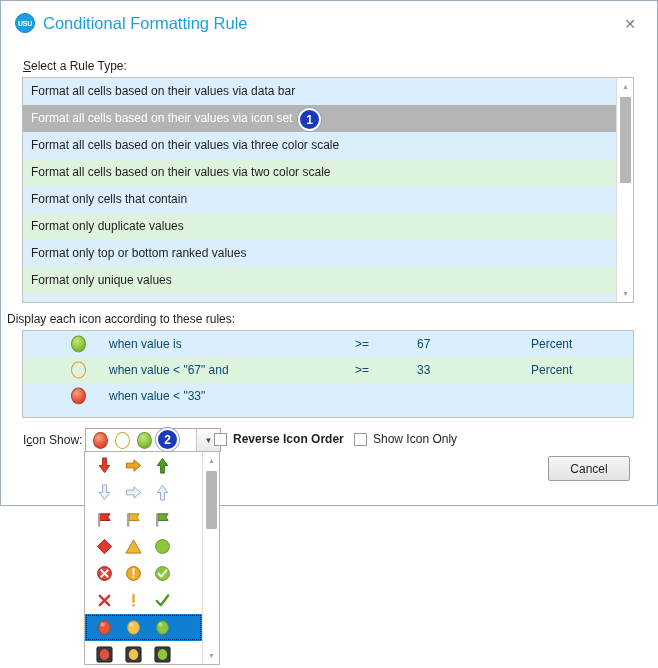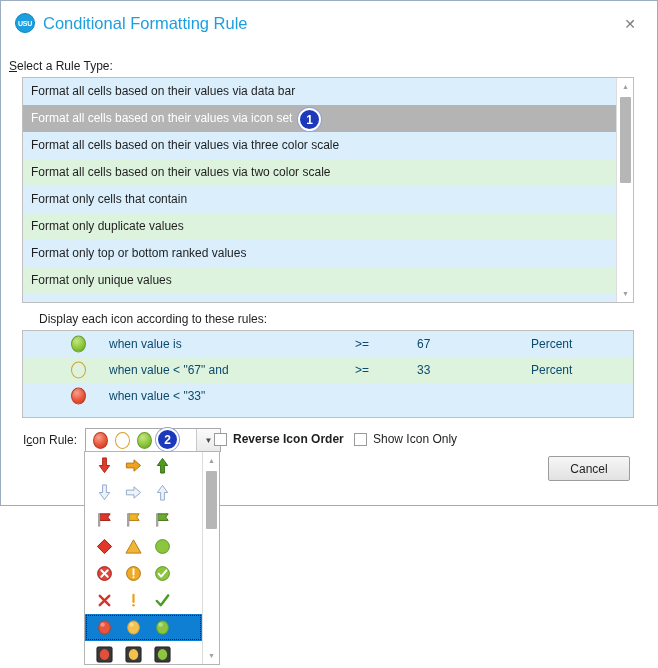--- a/index.html
+++ b/index.html
@@ -276,21 +276,21 @@
 <div id="root">
 
   <div class="dialog">
 
     <div class="titlebar">
       <div class="app-logo">USU</div>
       <div class="title-text">Conditional Formatting Rule</div>
     </div>
     <button class="close-btn">✕</button>
 
-    <div class="field-label" style="left:8px; top:58px;">
+    <div class="field-label" style="left:22px; top:58px;">
       <span class="mn">S</span><span>elect a Rule Type:</span>
     </div>
 
     <div class="rule-list">
       <div class="rl-inner" id="rule-rows">
           <div class="rl-row blue"><span>Format all cells based on their values via data bar</span></div>
           <div class="rl-row sel"><span>Format all cells based on their values via icon set</span></div>
           <div class="rl-row blue"><span>Format all cells based on their values via three color scale</span></div>
           <div class="rl-row green"><span>Format all cells based on their values via two color scale</span></div>
           <div class="rl-row blue"><span>Format only cells that contain</span></div>
@@ -301,21 +301,21 @@
         </div>
       <div class="vscroll">
         <div class="arrow up">▲</div>
         <div class="track">
           <div class="thumb" style="top:2px; height:86px;"></div>
         </div>
         <div class="arrow down">▼</div>
       </div>
     </div>
 
-    <div class="field-label" style="left:38px; top:311px;">Display each icon according to these rules:</div>
+    <div class="field-label" style="left:6px; top:311px;">Display each icon according to these rules:</div>
 
     <div class="icon-rules">
       <div id="icon-rule-rows">
           <div class="ir-row blue">
             <div class="ir-icon">
               <span class="ball green"></span>
             </div>
             <div class="ir-cond">when value is</div>
             <div class="ir-op">&gt;=</div>
             <div class="ir-val">67</div>
@@ -334,21 +334,21 @@
             <div class="ir-icon">
               <span class="ball red"></span>
             </div>
             <div class="ir-cond">when value &lt; "33"</div>
           </div>
         </div>
       <div class="ir-filler"></div>
     </div>
 
     <div class="field-label icon-style-label">
-      <span>I</span><span class="mn">c</span><span>on Rule:</span>
+      <span>I</span><span class="mn">c</span><span>on Show:</span>
     </div>
 
     <div class="combo">
       <div class="cb-display">
         <span class="ball red"></span>
         <span class="ball yellow"></span>
         <span class="ball green"></span>
       </div>
       <div class="cb-btn">▼</div>
     </div>

